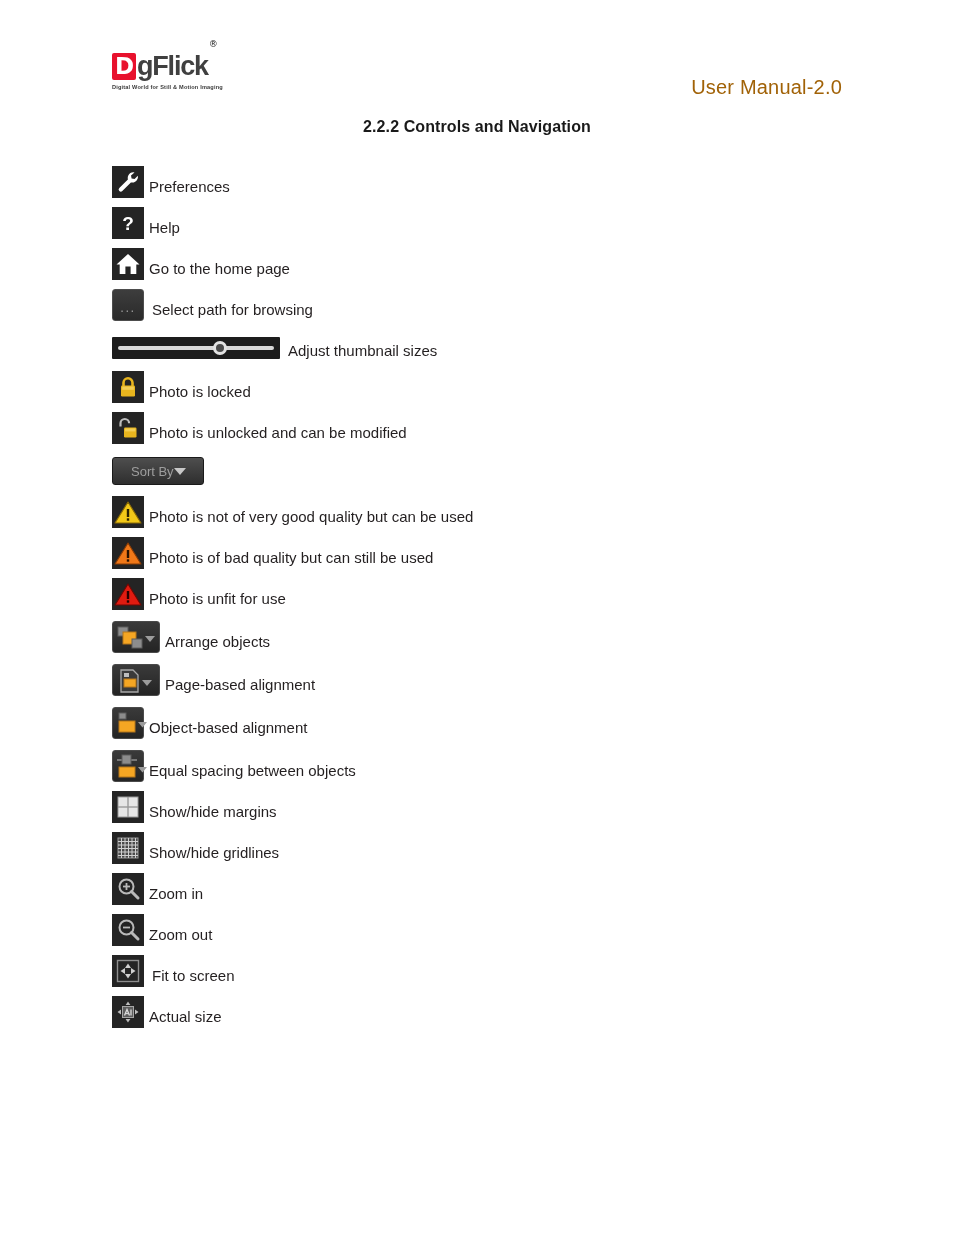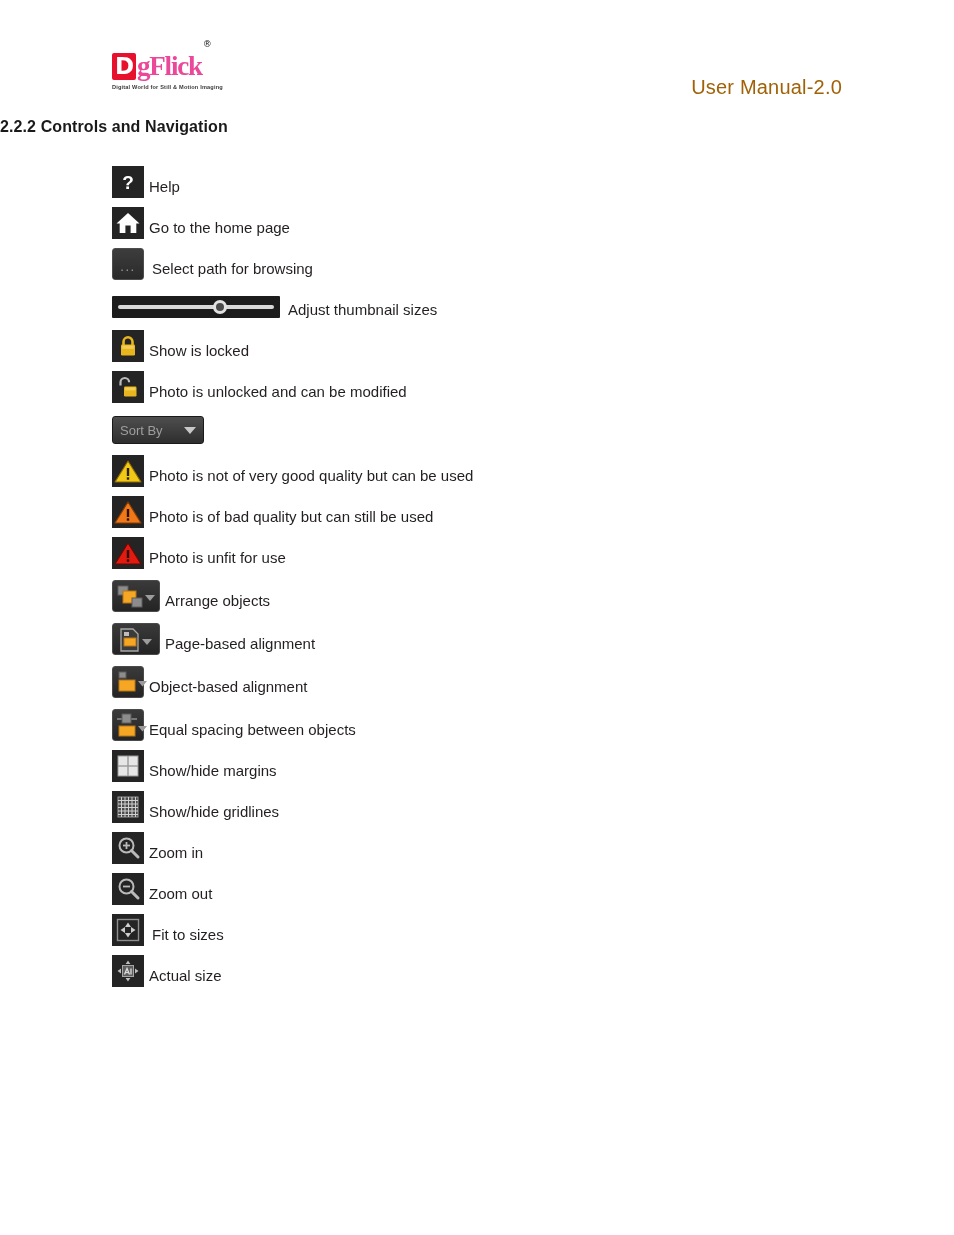--- a/index.html
+++ b/index.html
@@ -42,24 +42,24 @@
     color: #ffffff;
     font-family: "DejaVu Sans", sans-serif;
     font-weight: 700;
     font-size: 23px;
     letter-spacing: -1px;
     border-radius: 2px;
     position: relative;
     top: 1px;
   }
   .logo-rest {
-    font-family: Liberation Serif, serif;
+    font-family: Liberation Sans, sans-serif;
     font-weight: 700;
     font-size: 27px;
-    color: #ec4899;
+    color: #404040;
     letter-spacing: -1.2px;
     margin-left: 1px;
     line-height: 28px;
     text-align: right;
   }
   .logo-reg {
     font-size: 9px;
     color: #1a1a1a;
     position: relative;
     top: -12px;
@@ -84,21 +84,21 @@
     font-family: "Liberation Sans", sans-serif;
     letter-spacing: 0.2px;
   }
 
   
   .section-title {
     position: absolute;
     top: 118px;
     left: 0;
     width: 954px;
-    text-align: left;
+    text-align: center;
     font-size: 16px;
     font-weight: bold;
     color: #1a1a1a;
     letter-spacing: 0.1px;
   }
 
   
   .legend {
     position: absolute;
     top: 166px;
@@ -190,21 +190,21 @@
   
   .sortby {
     flex: 0 0 auto;
     width: 92px;
     height: 28px;
     background: linear-gradient(#4e4e4e, #2e2e2e);
     border: 1px solid #1a1a1a;
     border-radius: 3px;
     display: flex;
     align-items: center;
-    padding: 0 7px;
+    padding: 0 18px;
     margin-bottom: 2px;
   }
   .sortby-text {
     font-size: 13px;
     color: #9e9e9e;
     flex: 1;
     white-space: nowrap;
   }
   .caret {
     width: 0; height: 0;
@@ -230,20 +230,29 @@
     <div class="logo-tagline">Digital World for Still &amp; Motion Imaging</div>
   </div>
 
   <div class="manual-label">User Manual-2.0</div>
 </div>
 
 <div class="section-title">2.2.2 Controls and Navigation</div>
 
 <div class="legend">
 
+  <div class="legend-row">
+    <span class="icon">
+      <svg width="32" height="32" viewBox="0 0 32 32">
+        <path d="M22.5 6.5a5.6 5.6 0 0 0-6.6 6.9L7.3 22a2.1 2.1 0 1 0 3 3l8.6-8.6a5.6 5.6 0 0 0 6.9-6.6l-3.2 3.2-3-.6-.6-3z" fill="#ffffff"></path>
+      </svg>
+    </span>
+    <span class="gap-sm"></span>
+    <span class="legend-label">Preferences</span>
+  </div>
 
   <div class="legend-row">
     <span class="icon">
       <svg width="32" height="32" viewBox="0 0 32 32">
         <text x="16" y="23" text-anchor="middle" font-family="Liberation Sans, sans-serif" font-size="19" font-weight="bold" fill="#ffffff">?</text>
       </svg>
     </span>
     <span class="gap-sm"></span>
     <span class="legend-label">Help</span>
   </div>
@@ -278,21 +287,21 @@
 
   <div class="legend-row">
     <span class="icon">
       <svg width="32" height="32" viewBox="0 0 32 32">
         <path d="M11.5 15v-3.2a4.5 4.5 0 0 1 9 0V15" fill="none" stroke="#e8b51e" stroke-width="2.6"></path>
         <rect x="9" y="14.5" width="14" height="11" rx="1.2" fill="#e8b51e"></rect>
         <rect x="10.2" y="15.6" width="11.6" height="3.2" fill="#f7d768" opacity="0.75"></rect>
       </svg>
     </span>
     <span class="gap-sm"></span>
-    <span class="legend-label">Show is locked</span>
+    <span class="legend-label">Photo is locked</span>
   </div>
 
   <div class="legend-row">
     <span class="icon">
       <svg width="32" height="32" viewBox="0 0 32 32">
         <path d="M8.5 14.5v-3.2a4.3 4.3 0 0 1 8.6 0" fill="none" stroke="#bdbdbd" stroke-width="2.2"></path>
         <rect x="12" y="15.5" width="12.5" height="10" rx="1.2" fill="#e8b51e"></rect>
         <rect x="13.1" y="16.5" width="10.3" height="2.9" fill="#f7d768" opacity="0.75"></rect>
       </svg>
     </span>
@@ -460,21 +469,21 @@
     <span class="icon">
       <svg width="32" height="32" viewBox="0 0 32 32">
         <rect x="5.5" y="5.5" width="21" height="21" fill="none" stroke="#8e8e8e" stroke-width="1.4"></rect>
         <path d="M16 8.5 19 13h-6z" fill="#cfcfcf"></path>
         <path d="M16 23.5 13 19h6z" fill="#cfcfcf"></path>
         <path d="M8.5 16 13 13v6z" fill="#cfcfcf"></path>
         <path d="M23.5 16 19 19v-6z" fill="#cfcfcf"></path>
       </svg>
     </span>
     <span class="gap-md"></span>
-    <span class="legend-label">Fit to sizes</span>
+    <span class="legend-label">Fit to screen</span>
   </div>
 
   <div class="legend-row">
     <span class="icon">
       <svg width="32" height="32" viewBox="0 0 32 32">
         <path d="M16 5.5 18.4 9h-4.8z" fill="#bdbdbd"></path>
         <path d="M16 26.5 13.6 23h4.8z" fill="#bdbdbd"></path>
         <path d="M5.5 16 9 13.6v4.8z" fill="#bdbdbd"></path>
         <path d="M26.5 16 23 18.4v-4.8z" fill="#bdbdbd"></path>
         <rect x="10.5" y="10.5" width="11" height="11" fill="#5e5e5e" stroke="#a6a6a6"></rect>

